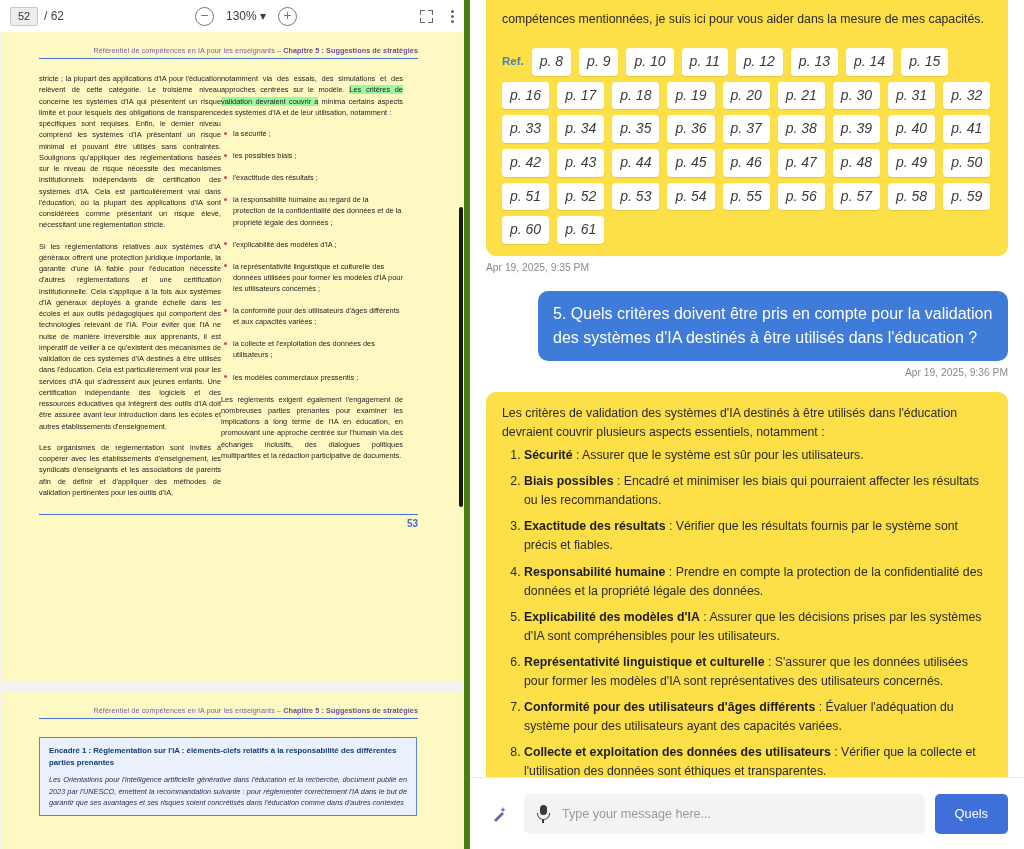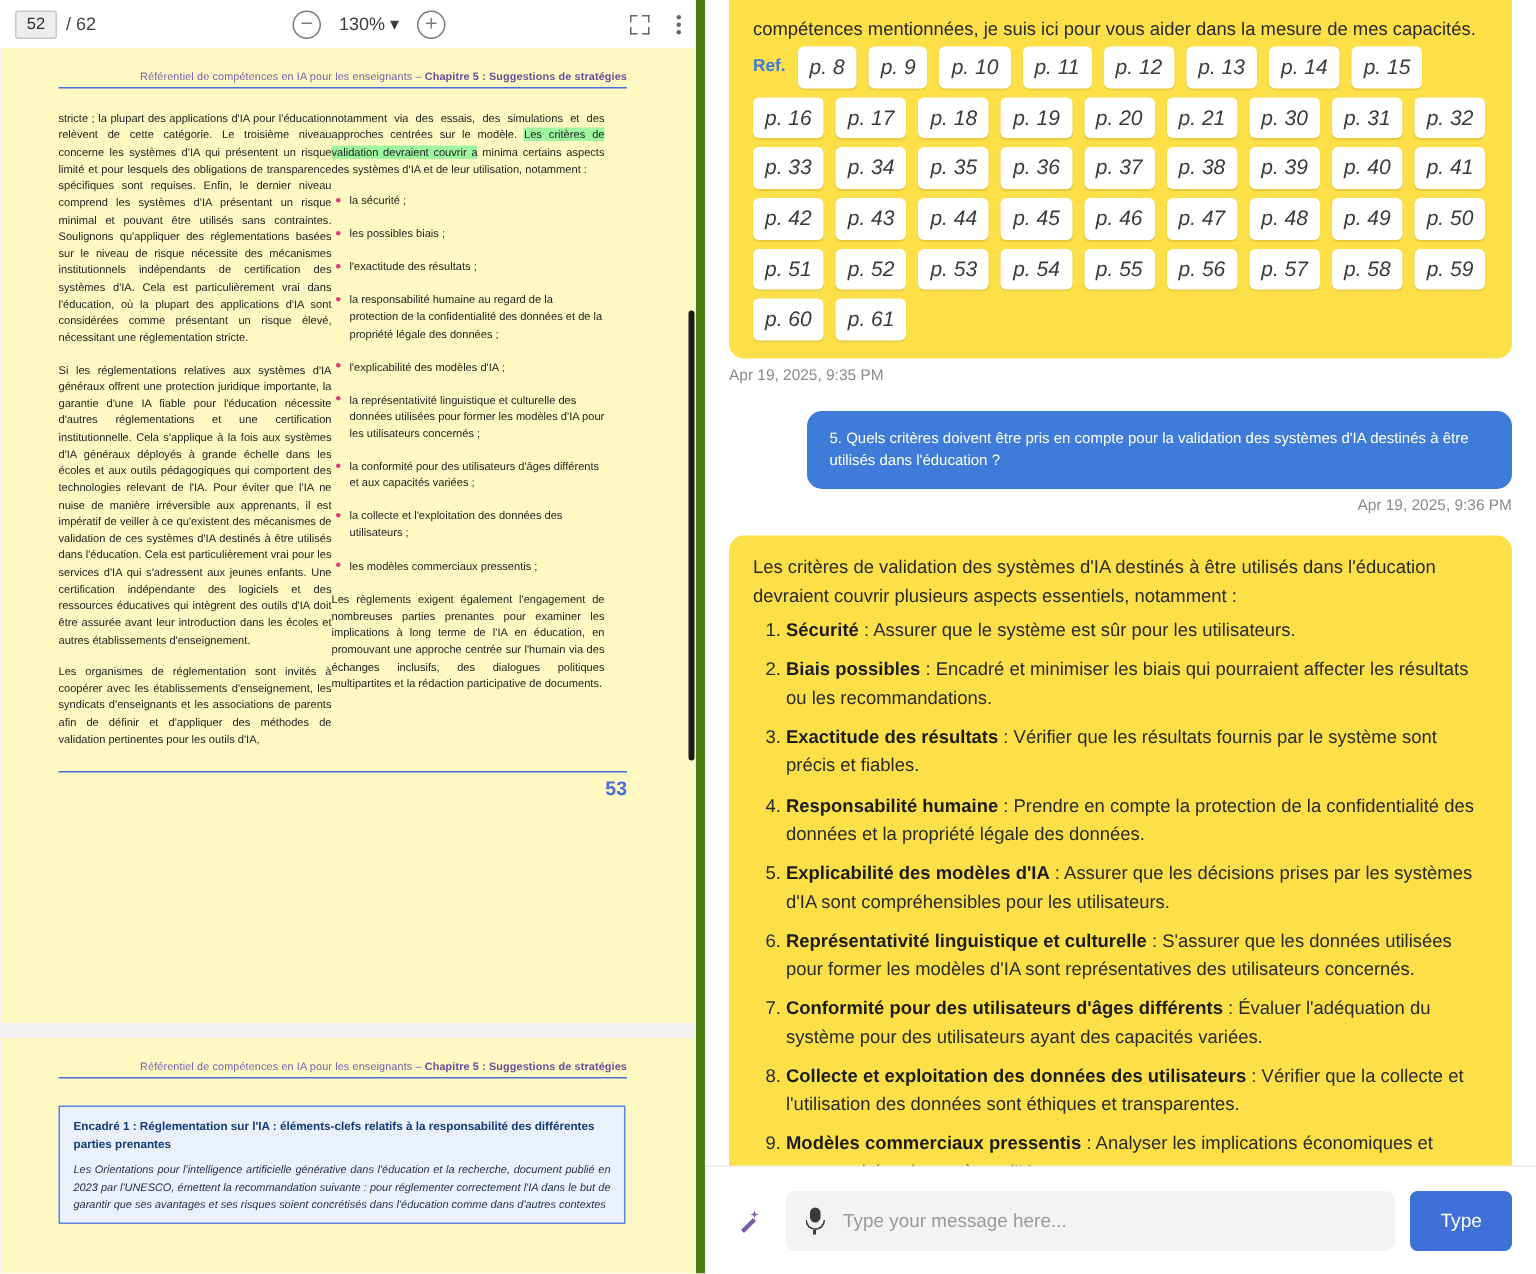--- a/index.html
+++ b/index.html
@@ -171,21 +171,21 @@
     border-radius: 50%;
     background: #e0397a;
   }
   .pg-footer-rule {
     height: 1px;
     background: #4a6fd4;
     margin: 6px 45px 0 38px;
   }
   .pg-num {
     text-align: right;
-    font-size: 13px;
+    font-size: 10px;
     color: #4a6fd4;
     padding-right: 45px;
     margin-top: 3px;
     font-weight: bold;
   }
   .encadre {
     margin: 18px 46px 0 38px;
     border: 1.2px solid #5b86d6;
     background: #eaf1fc;
     padding: 7px 9px;
@@ -245,36 +245,36 @@
   .user-row {
     display: flex;
     justify-content: flex-end;
     margin-top: 18px;
   }
   .user-bubble {
     background: #3f7bd8;
     color: #fff;
     border-radius: 10px;
     padding: 11px 15px;
-    font-size: 10px;
+    font-size: 16px;
     line-height: 1.5;
     max-width: 470px;
   }
   .ts {
     font-size: 10.3px;
     color: #8a8a8a;
     margin-top: 6px;
   }
   .ts.right { text-align: right; }
   .ref-row {
     display: flex;
     flex-wrap: wrap;
     align-items: center;
     gap: 6px 8px;
-    margin-top: 2px;
+    margin-top: 19px;
   }
   .ref-label {
     color: #3f7bd8;
     font-size: 11.5px;
     font-weight: bold;
   }
   .ref-chip {
     background: #ffffff;
     border-radius: 4px;
     font-size: 14px;
@@ -540,16 +540,16 @@
         </svg>
       </div>
       <div class="input-wrap">
         <span class="mic">
           <span class="cap"></span>
             <span class="arc"></span>
             <span class="stem"></span>
         </span>
         <input class="msg-input" placeholder="Type your message here..." style="">
       </div>
-      <button class="send-btn">Type</button>
+      <button class="send-btn">Quels</button>
     </div>
   </div>
 </div>
 
 </body></html>

